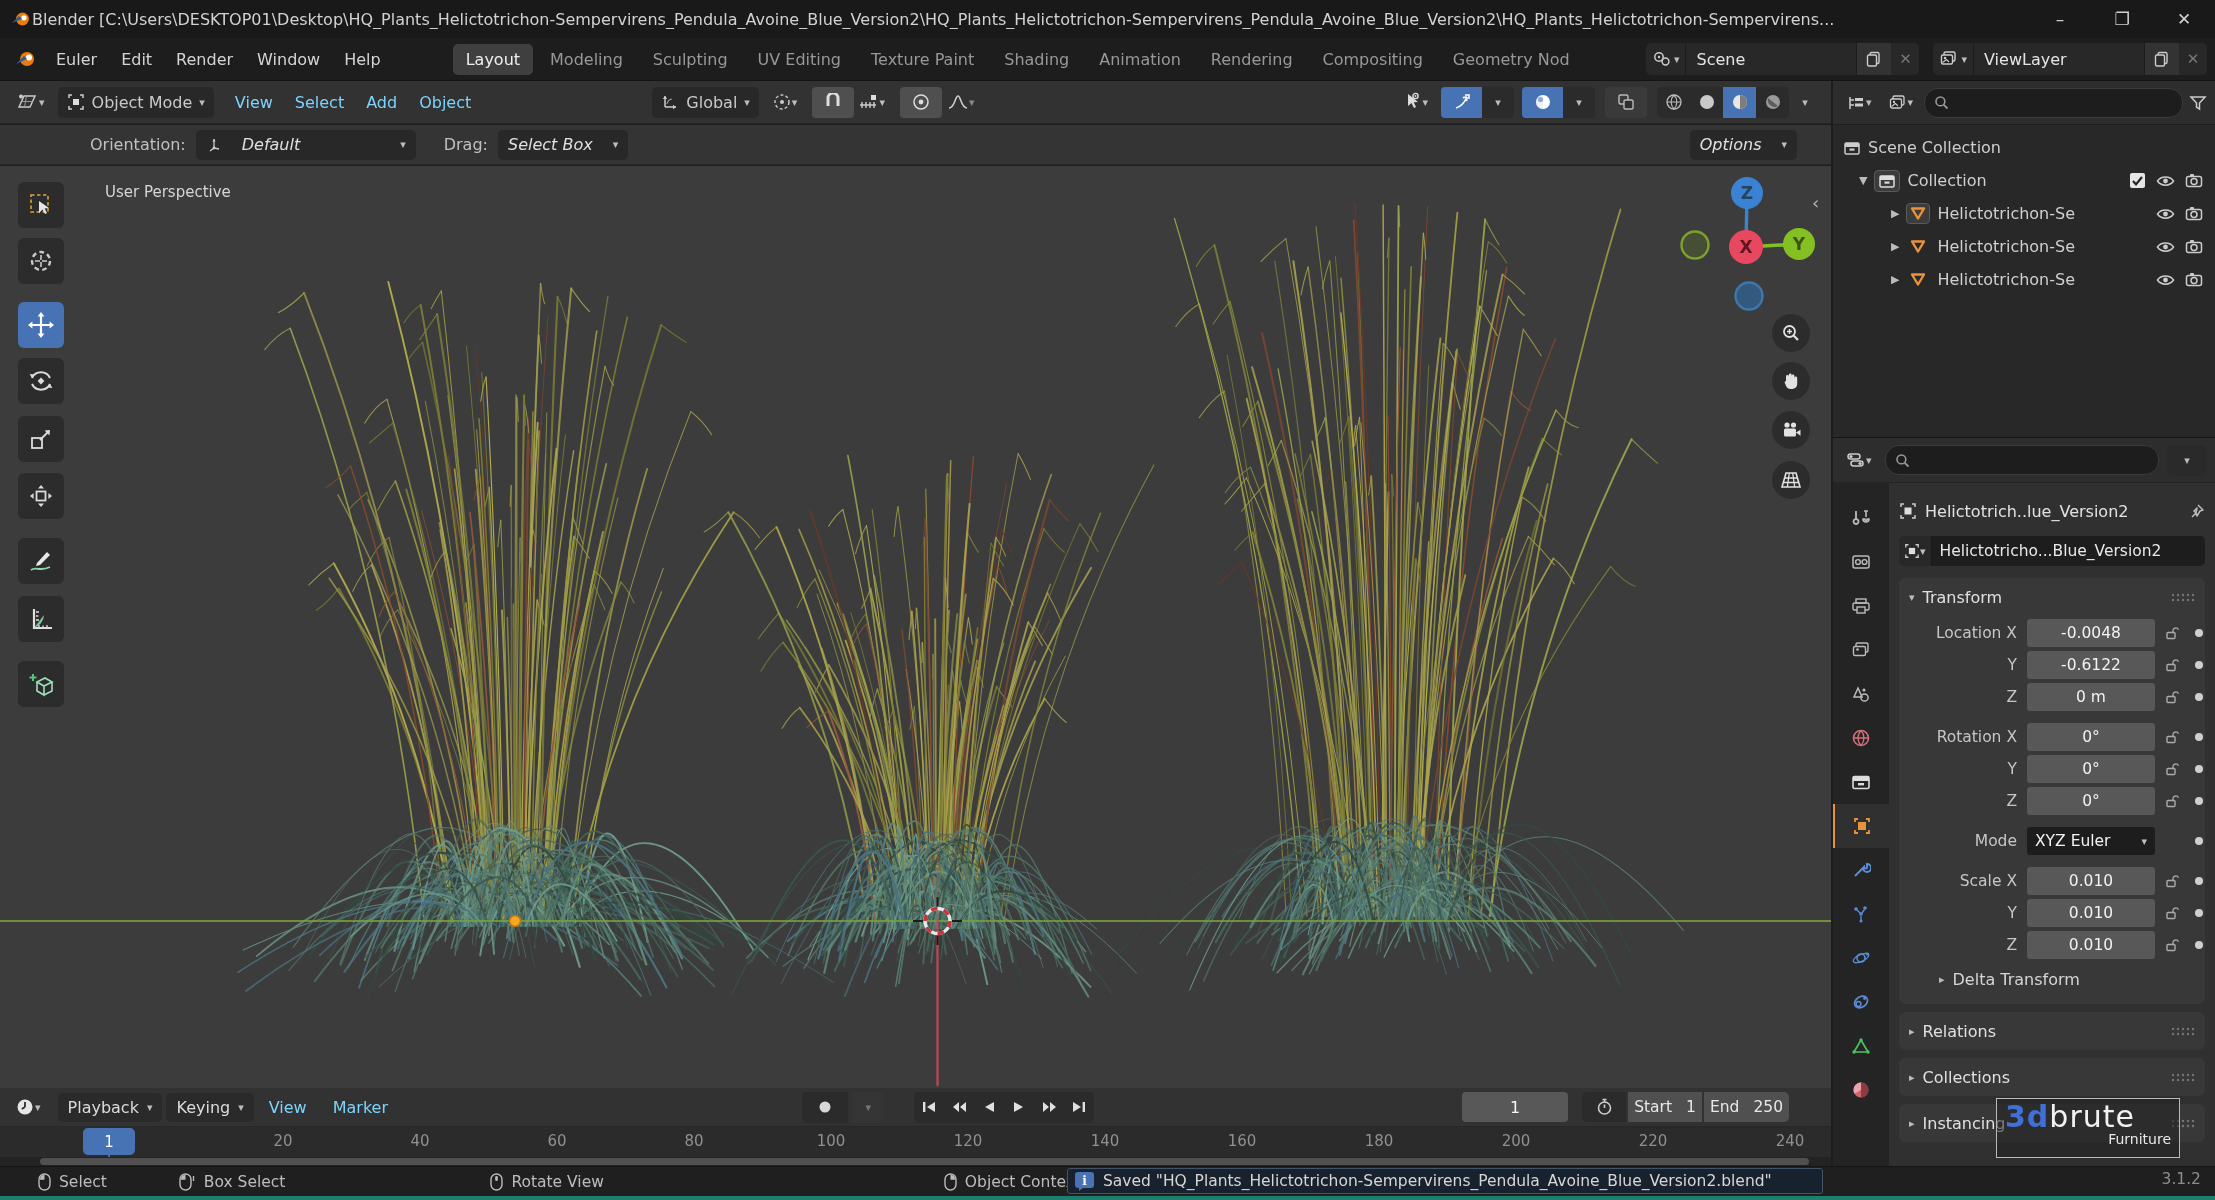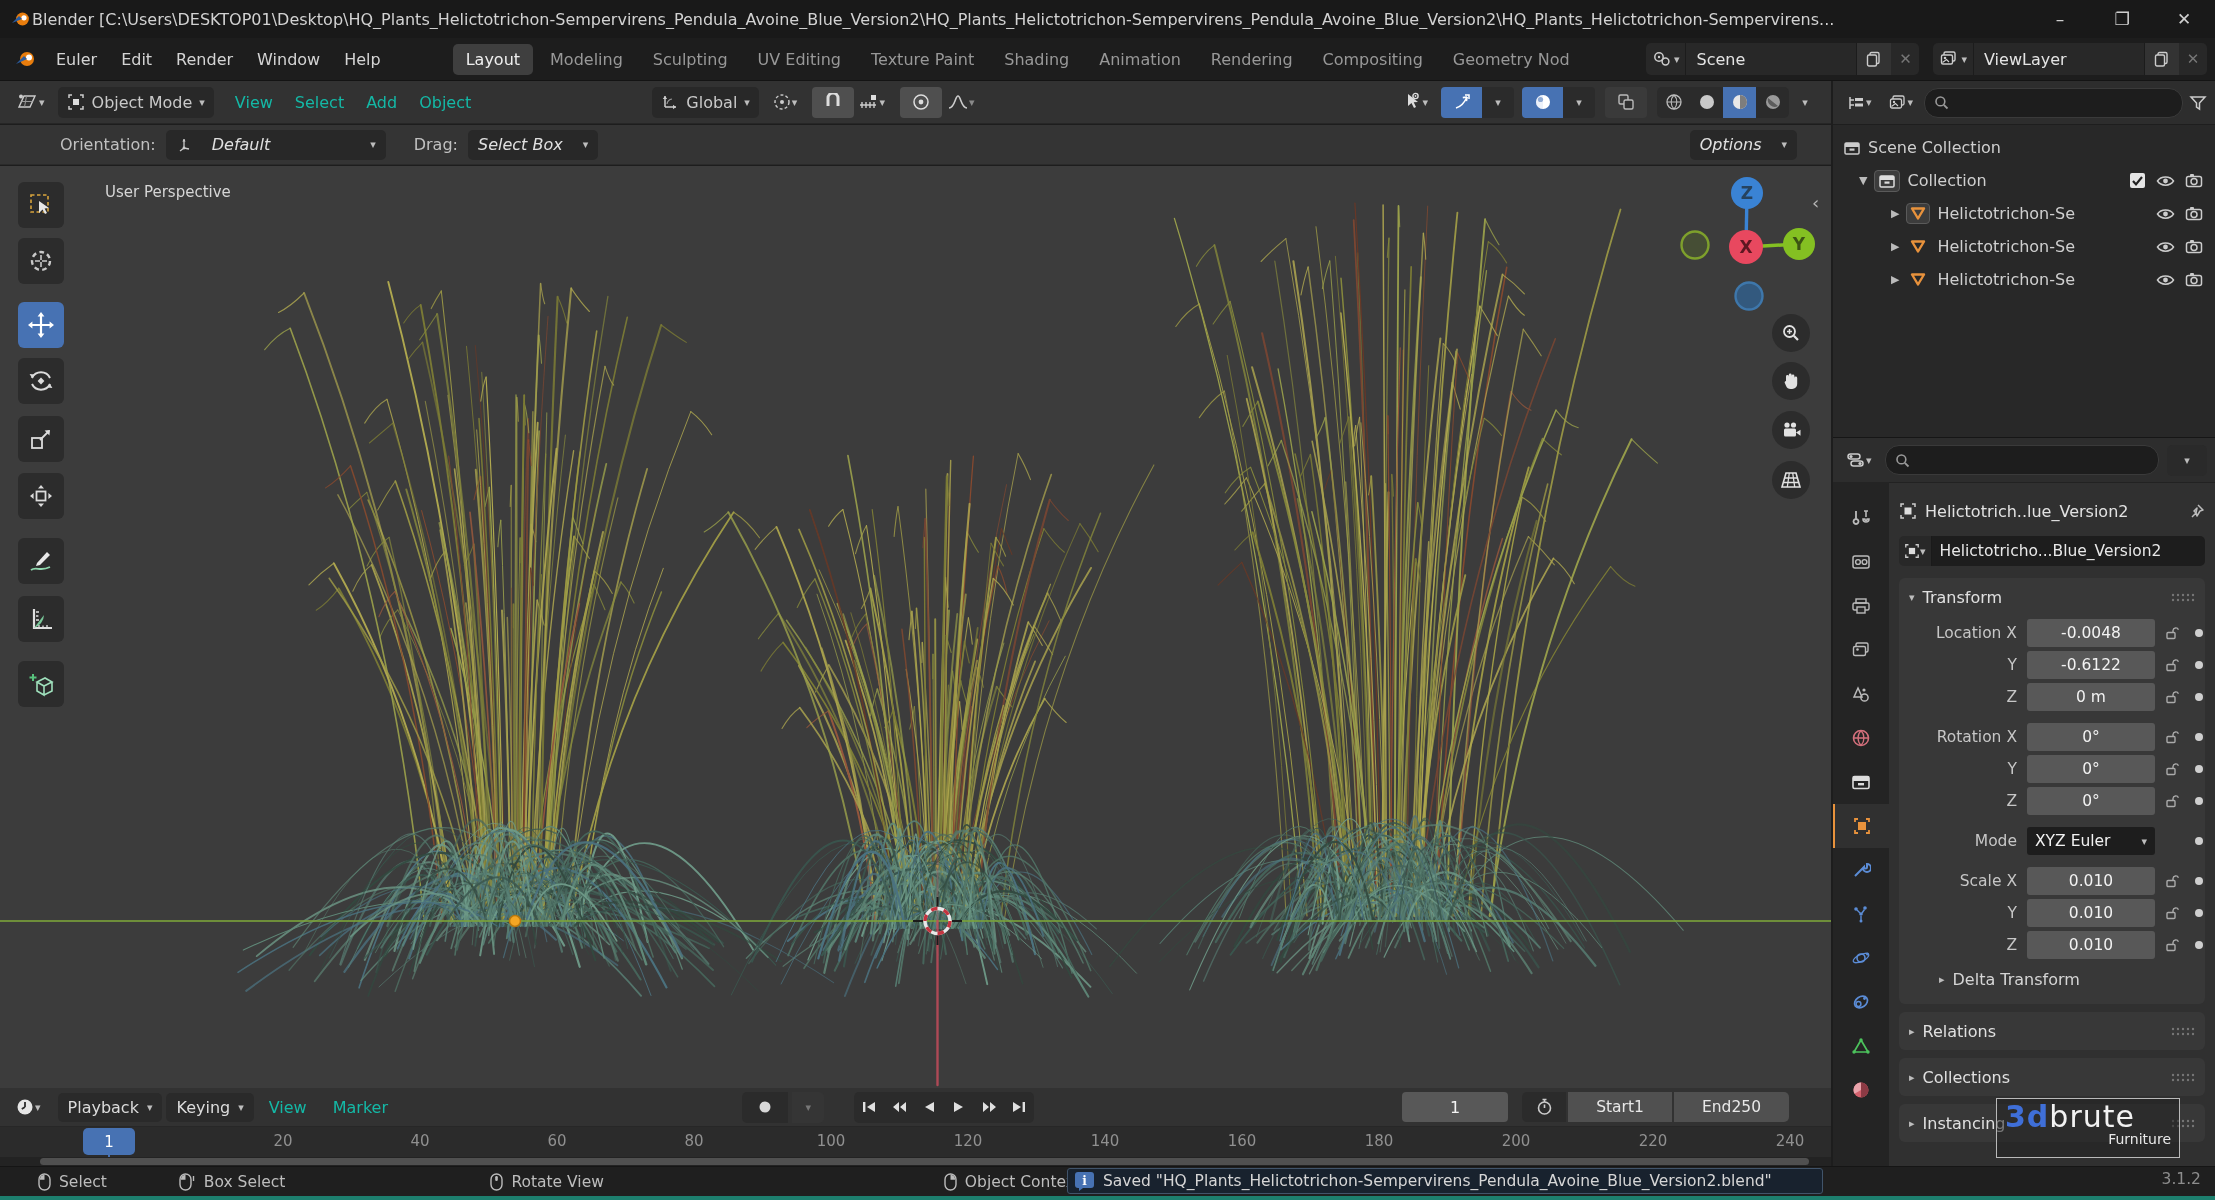--- a/index.html
+++ b/index.html
@@ -19,29 +19,29 @@
   .ws-tab.active{background:#3f3f3f;color:#efefef;border-radius:5px;}
   .selector{display:flex;align-items:center;background:#282828;border-radius:5px;height:32px;margin-left:14px;}
   .selector .sel-icon{display:flex;align-items:center;gap:2px;padding:0 6px;border-right:1px solid #1c1c1c;height:100%;}
   .selector .sel-name{padding:0 10px;color:#e4e4e4;min-width:150px;}
   .selector .sel-btn{width:34px;height:100%;display:flex;align-items:center;justify-content:center;background:#333;border-left:1px solid #1c1c1c;}
   .selector .sel-x{width:28px;height:100%;display:flex;align-items:center;justify-content:center;color:#777;font-size:15px;}
   .caret{font-size:11px;color:#bdbdbd;}
   
   .vheader{left:0;top:81px;width:1831px;height:43px;background:#323232;display:flex;align-items:center;padding:0 10px;box-sizing:border-box;border-bottom:1px solid #262626;}
   .hbtn{display:flex;align-items:center;gap:7px;background:#282828;border-radius:5px;height:31px;padding:0 9px;}
-  .hmenu{padding:5px 11px;color:#14b8a6;}
+  .hmenu{padding:5px 11px;color:#7dd3fc;}
   .iconbtn{display:flex;align-items:center;justify-content:center;height:31px;padding:0 5px;border-radius:4px;}
   .iconbtn.on{background:#4f4f4f;}
   .iconbtn.blue{background:#4772b3;}
   .shadegrp{display:flex;background:#2b2b2b;border-radius:5px;overflow:hidden;height:31px;}
   .shadegrp .sh{width:33px;display:flex;align-items:center;justify-content:center;}
   .sh.blue{background:#4772b3;}
   
-  .tsettings{left:0;top:125px;width:1831px;height:40px;background:#343434;display:flex;align-items:center;box-sizing:border-box;border-bottom:1px solid #2a2a2a;}
+  .tsettings{left:0;top:125px;width:1831px;height:40px;background:#343434;display:flex;align-items:center;box-sizing:border-box;border-bottom:1px solid #2a2a2a;padding-left:30px;}
   .ts-label{color:#c0c0c0;margin:0 10px 0 60px;}
   .ts-dd{display:flex;align-items:center;gap:20px;background:#282828;border-radius:5px;height:30px;padding:0 10px;color:#e0e0e0;font-style:italic;}
   
   .viewport{left:0;top:166px;width:1831px;height:922px;background:#3c3c3c;overflow:hidden;}
   .vp-label{color:#d6d6d6;font-size:15px;}
   .toolcol .tool{position:absolute;left:18px;width:46px;height:46px;background:rgba(40,40,40,.82);border-radius:6px;display:flex;align-items:center;justify-content:center;}
   .toolcol .tool.active{background:#4772b3;}
   .navbtn{position:absolute;width:38px;height:38px;border-radius:50%;background:rgba(36,36,36,.65);display:flex;align-items:center;justify-content:center;}
   
   .outliner{left:1833px;top:81px;width:382px;height:357px;background:#282828;box-sizing:border-box;border-bottom:1px solid #161616;}
@@ -72,21 +72,21 @@
   .tl-header{height:38px;display:flex;align-items:center;padding:0 10px;gap:4px;border-bottom:1px solid #272727;}
   .tl-dd{display:flex;align-items:center;gap:8px;background:#2a2a2a;border-radius:5px;height:29px;padding:0 10px;color:#dcdcdc;}
   .tl-ruler{position:relative;height:30px;background:#2b2b2b;overflow:hidden;}
   .tick{position:absolute;top:5px;transform:translateX(-50%);color:#909090;font-size:15px;}
   .playhead{position:absolute;left:83px;top:1px;width:52px;height:27px;background:#4772b3;border-radius:5px;color:#fff;display:flex;align-items:center;justify-content:center;font-size:15px;}
   .tl-scroll{position:relative;height:9px;background:#232323;}
   .tl-scroll .bar{position:absolute;left:40px;right:22px;top:1px;height:7px;background:#505050;border-radius:4px;}
   .pbgrp{display:flex;background:#2b2b2b;border-radius:5px;height:31px;overflow:hidden;}
   .pbtn{width:30px;display:flex;align-items:center;justify-content:center;}
   .framefield{width:106px;height:30px;background:#585858;border-radius:4px;color:#f4f4f4;display:flex;align-items:center;justify-content:center;}
-  .sefield{height:30px;background:#505050;color:#e8e8e8;display:flex;align-items:center;justify-content:center;padding:0 28px;font-size:15.5px;}
+  .sefield{height:30px;background:#505050;color:#e8e8e8;display:flex;align-items:center;justify-content:center;gap:14px;padding:0 6px;font-size:15.5px;}
   
   .statusbar{left:0;top:1166px;width:2215px;height:30px;background:#1f1f1f;display:flex;align-items:center;border-top:1px solid #151515;box-sizing:border-box;}
   .hint{display:flex;align-items:center;gap:8px;color:#bdbdbd;font-size:15.5px;}
   .savedbox{position:absolute;left:1067px;top:1168px;width:756px;height:26px;background:#18222e;border:1px solid #41546a;border-radius:3px;display:flex;align-items:center;gap:8px;padding:0 6px;box-sizing:border-box;color:#d6d6d6;font-size:15.5px;white-space:nowrap;overflow:hidden;}
   .version{position:absolute;right:14px;top:1170px;color:#8d8d8d;font-size:15.5px;}
   .bottomstrip{left:0;top:1196px;width:2215px;height:4px;background:#1d7f6e;}
   
   .watermark{left:1996px;top:1098px;width:184px;height:60px;background:rgba(34,34,34,.55);border:1px solid #b9b9b9;box-sizing:border-box;padding:2px 8px 0 8px;}
   .wm-line1{font-size:30px;line-height:32px;letter-spacing:1px;}
   .wm-3d{color:#3f6fd8;font-weight:bold;}

